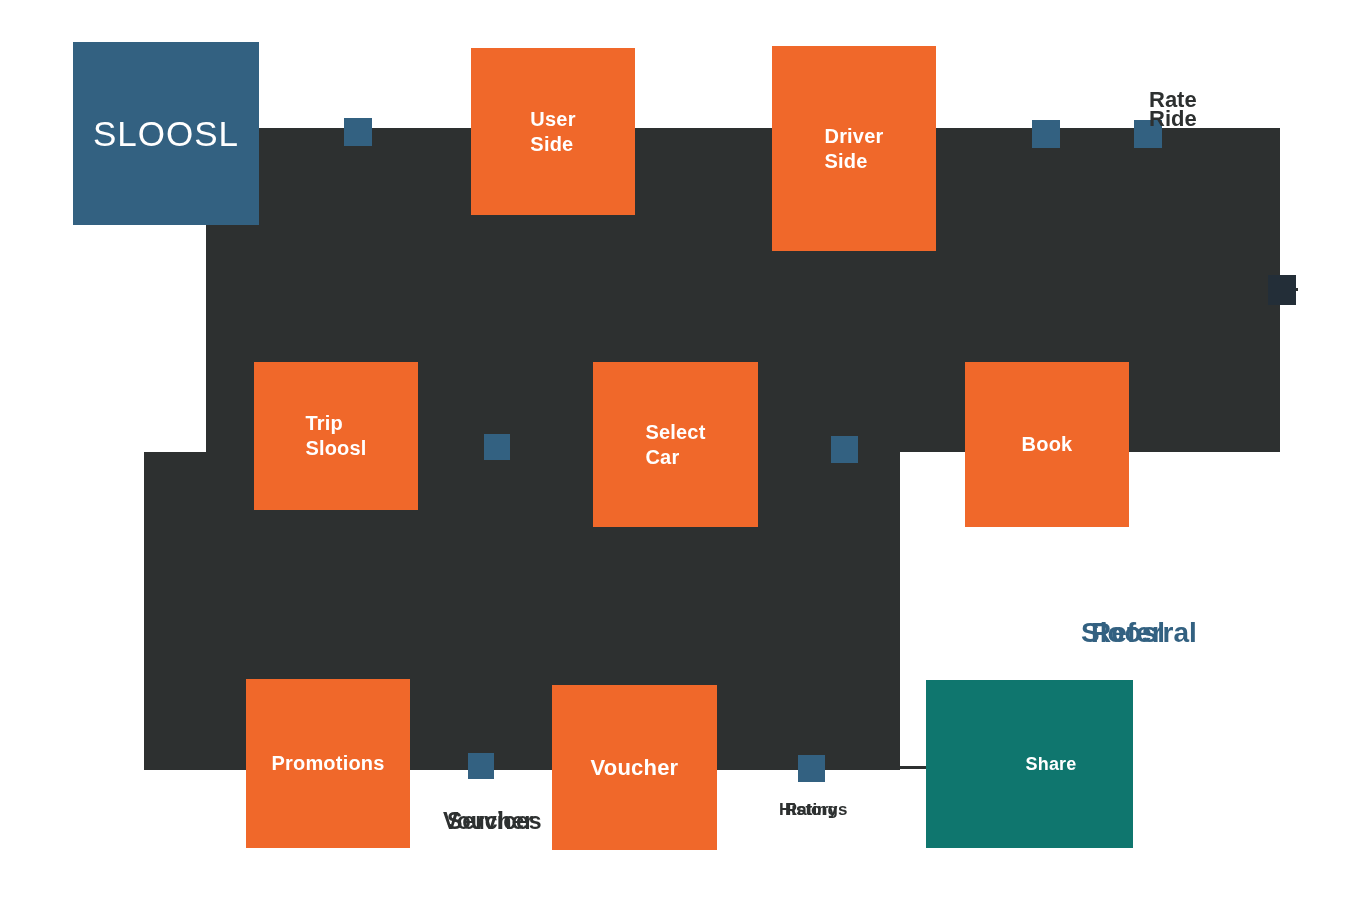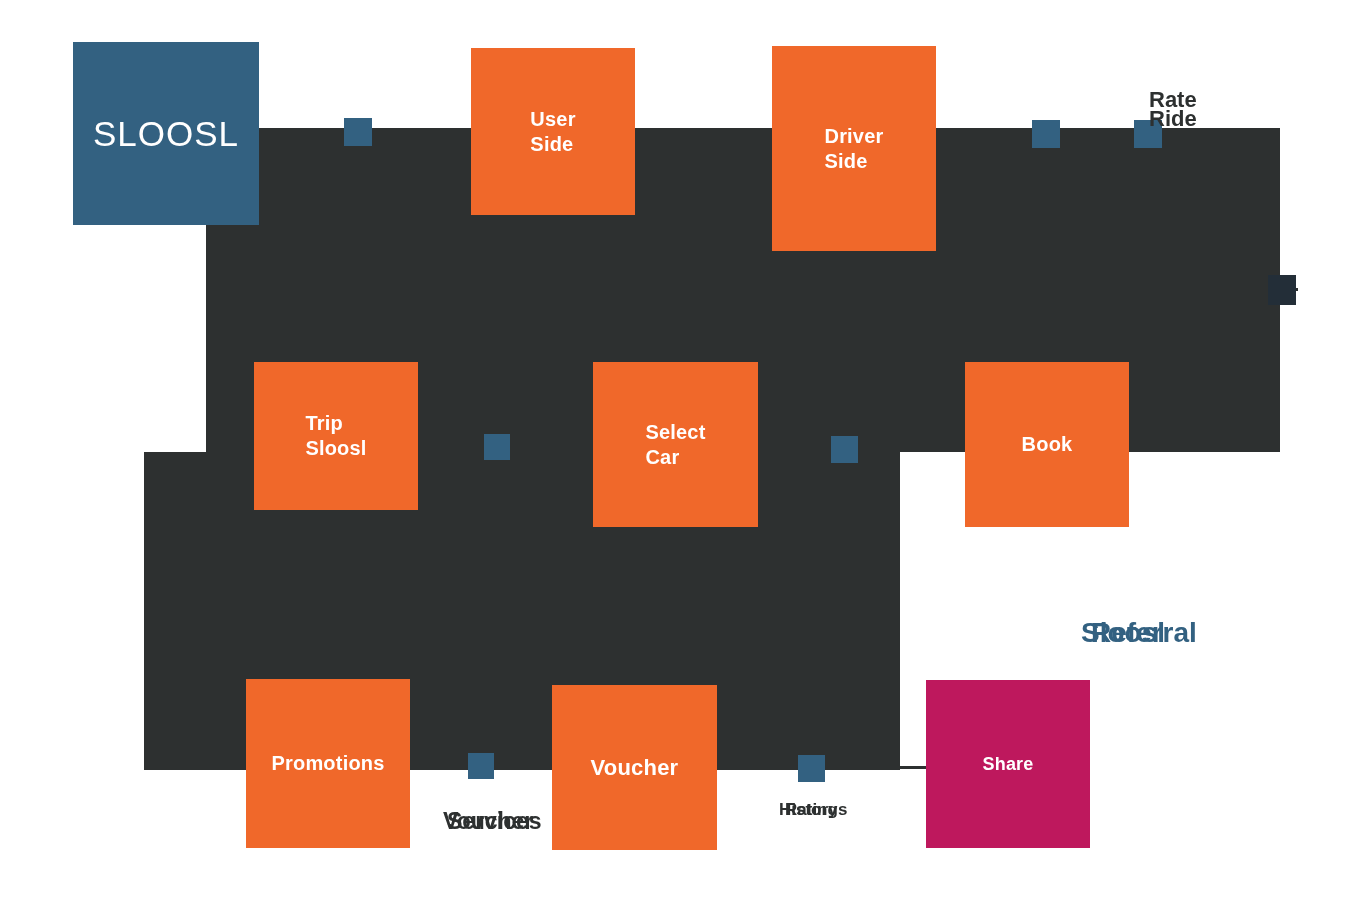--- a/index.html
+++ b/index.html
@@ -16,21 +16,21 @@
   
   .conn{position:absolute;background:#2d3030;height:3px;}
 
   
   .node{
     position:absolute;display:flex;align-items:center;justify-content:center;
     color:#ffffff;font-weight:bold;line-height:1.25;
     letter-spacing:.2px;
   }
   .node.orange{background:#f0682a;}
-  .node.blue{background:#be185d;}
+  .node.blue{background:#0f766e;padding-left:43px;}
 
   
   .sq{position:absolute;background:#336181;}
   .sq.dk{background:#232e38;}
 
   
   .brand{
     position:absolute;background:#336181;display:flex;align-items:center;
     justify-content:center;color:#ffffff;font-weight:400;letter-spacing:1px;
   }

